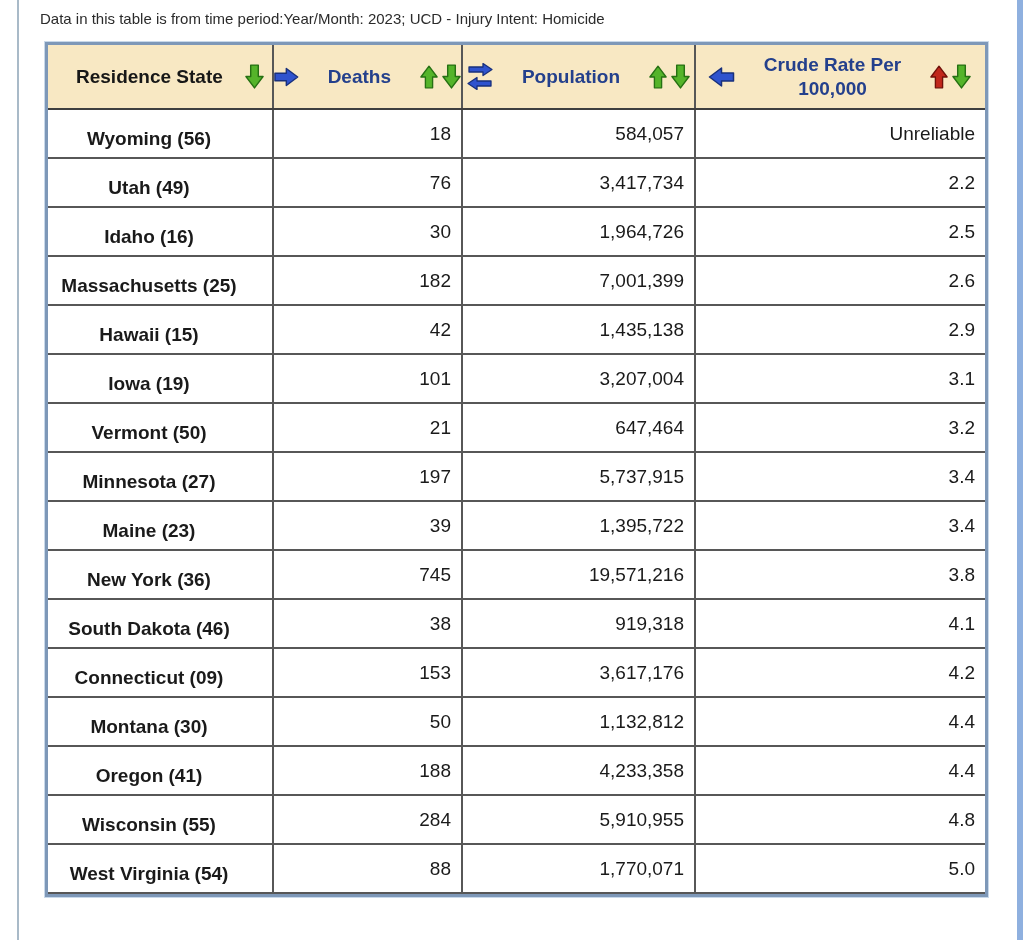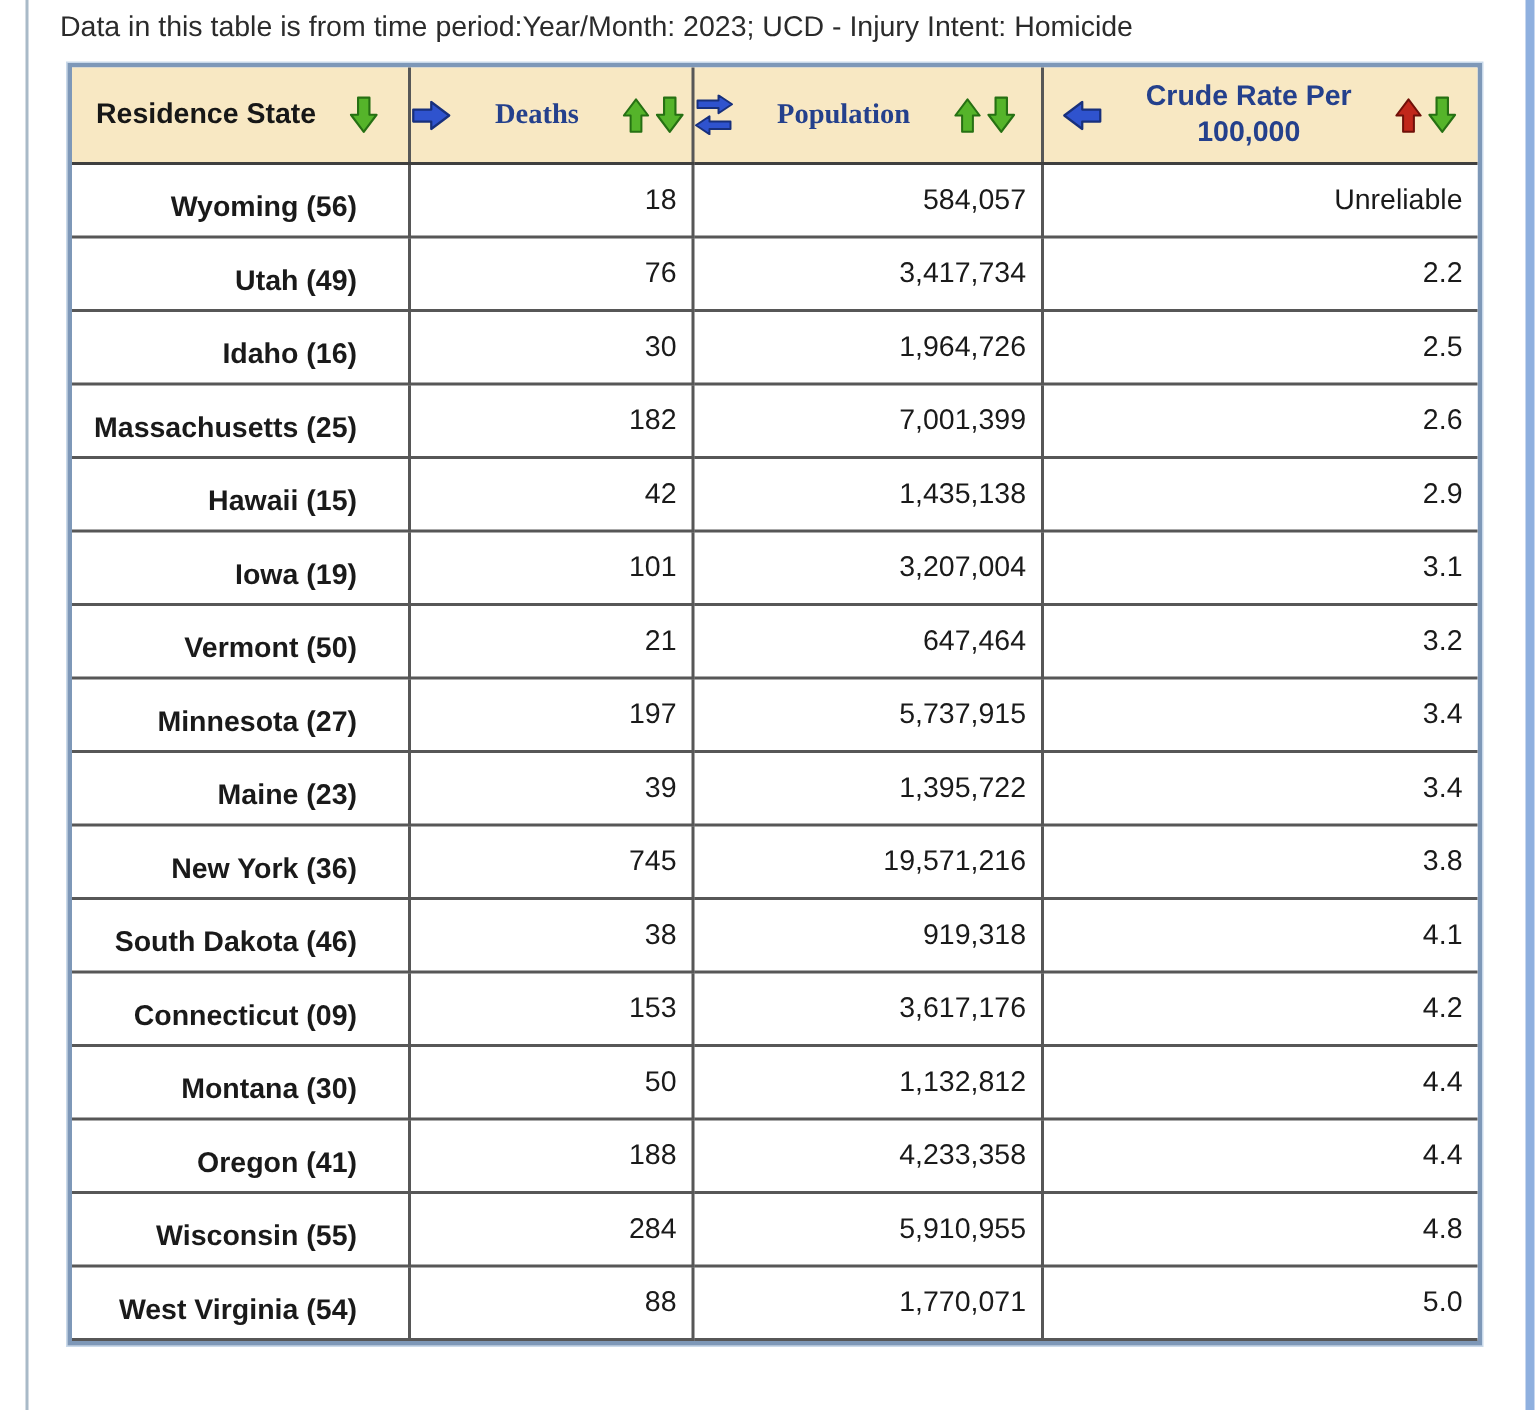--- a/index.html
+++ b/index.html
@@ -15,21 +15,21 @@
     width: 2px; height: 940px;
     background: #a9bac8;
   }
   .right-strip {
     position: absolute; left: 1017px; top: 0;
     width: 6px; height: 940px;
     background: #8fb0df;
   }
   .page-title {
     position: absolute; left: 40px; top: 7px;
-    font-size: 19px; line-height: 24px;
+    font-size: 15px; line-height: 24px;
     color: #2b2b2b;
     white-space: nowrap;
   }
   .table-frame {
     position: absolute; left: 45px; top: 42px;
     width: 943px;
     border: 3px solid #7e98b8;
     box-shadow: 0 0 0 1px #c9d9ea;
     background: #ffffff;
     box-sizing: border-box;
@@ -59,22 +59,22 @@
     font-weight: bold;
     color: #24408c;
     padding: 0;
     vertical-align: middle;
   }
   .th-inner {
     display: flex;
     align-items: center;
     height: 100%;
   }
-  .th-state-inner  { justify-content: flex-start; padding-left: 16px; gap: 22px; }
-  .th-center-inner { gap: 29px; font-family: Liberation Serif, serif; }
+  .th-state-inner  { justify-content: flex-start; padding-left: 28px; gap: 22px; }
+  .th-center-inner { justify-content: center; gap: 29px; }
   .th-rate-inner   { justify-content: space-between; padding: 0 14px 0 12px; }
   .label-dark { color: #171717; }
   .th-label { white-space: nowrap; }
   .th-label-wrap {
     white-space: normal;
     width: 168px;
     line-height: 24px;
     text-align: center;
   }
   .updown { display: flex; align-items: center; gap: 4px; }
@@ -83,21 +83,21 @@
   .data td {
     font-size: 19px;
     color: #1a1a1a;
     line-height: 25px;
     padding: 6px 10px;
     background: #ffffff;
     vertical-align: middle;
   }
   td.cell-state {
     font-weight: bold;
-    text-align: right;
+    text-align: center;
     padding: 16px 34px 6px 12px;
     border-radius: 18px;
   }
   td.cell-num { text-align: right; }
 </style>
 </head>
 <body>
 
 <div class="left-rule"></div>
 <div class="right-strip"></div>

